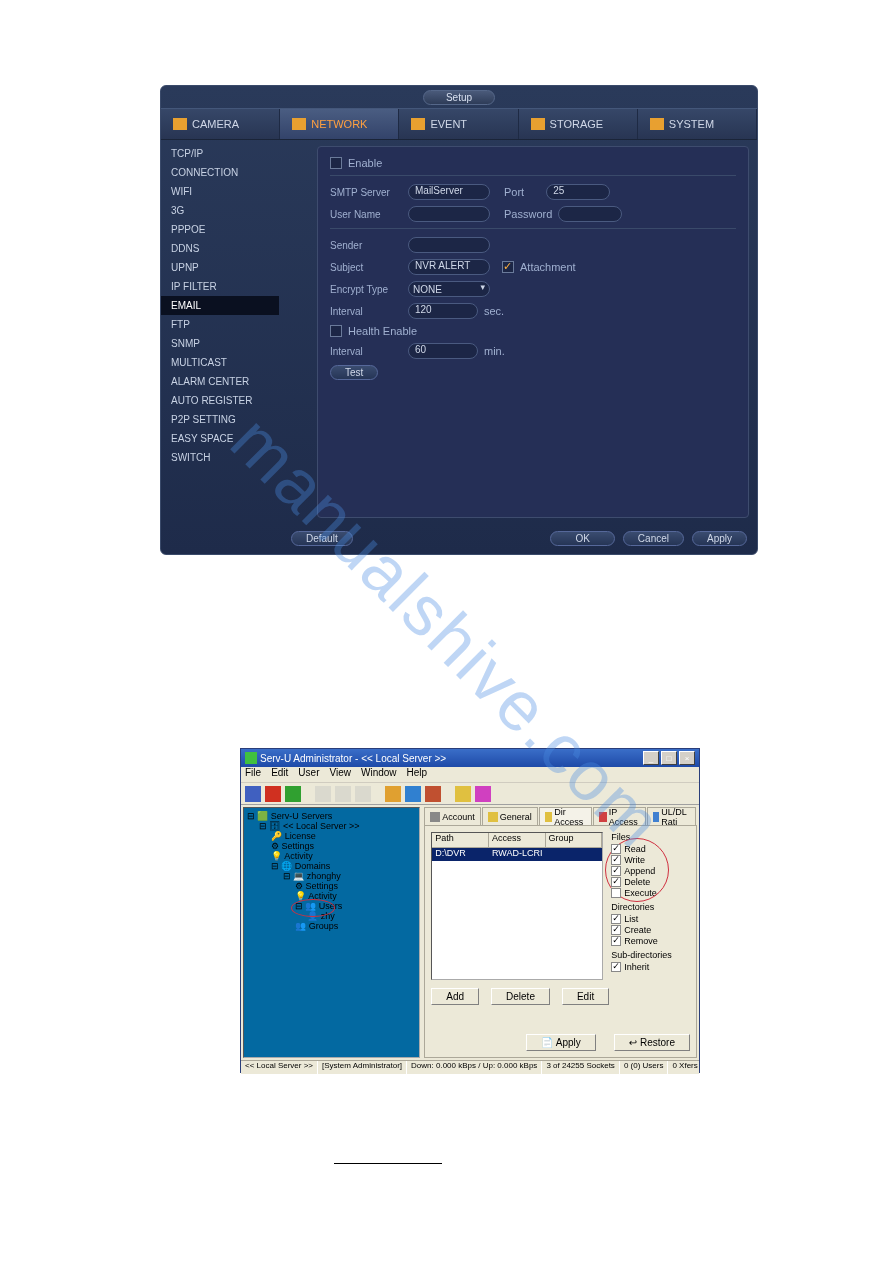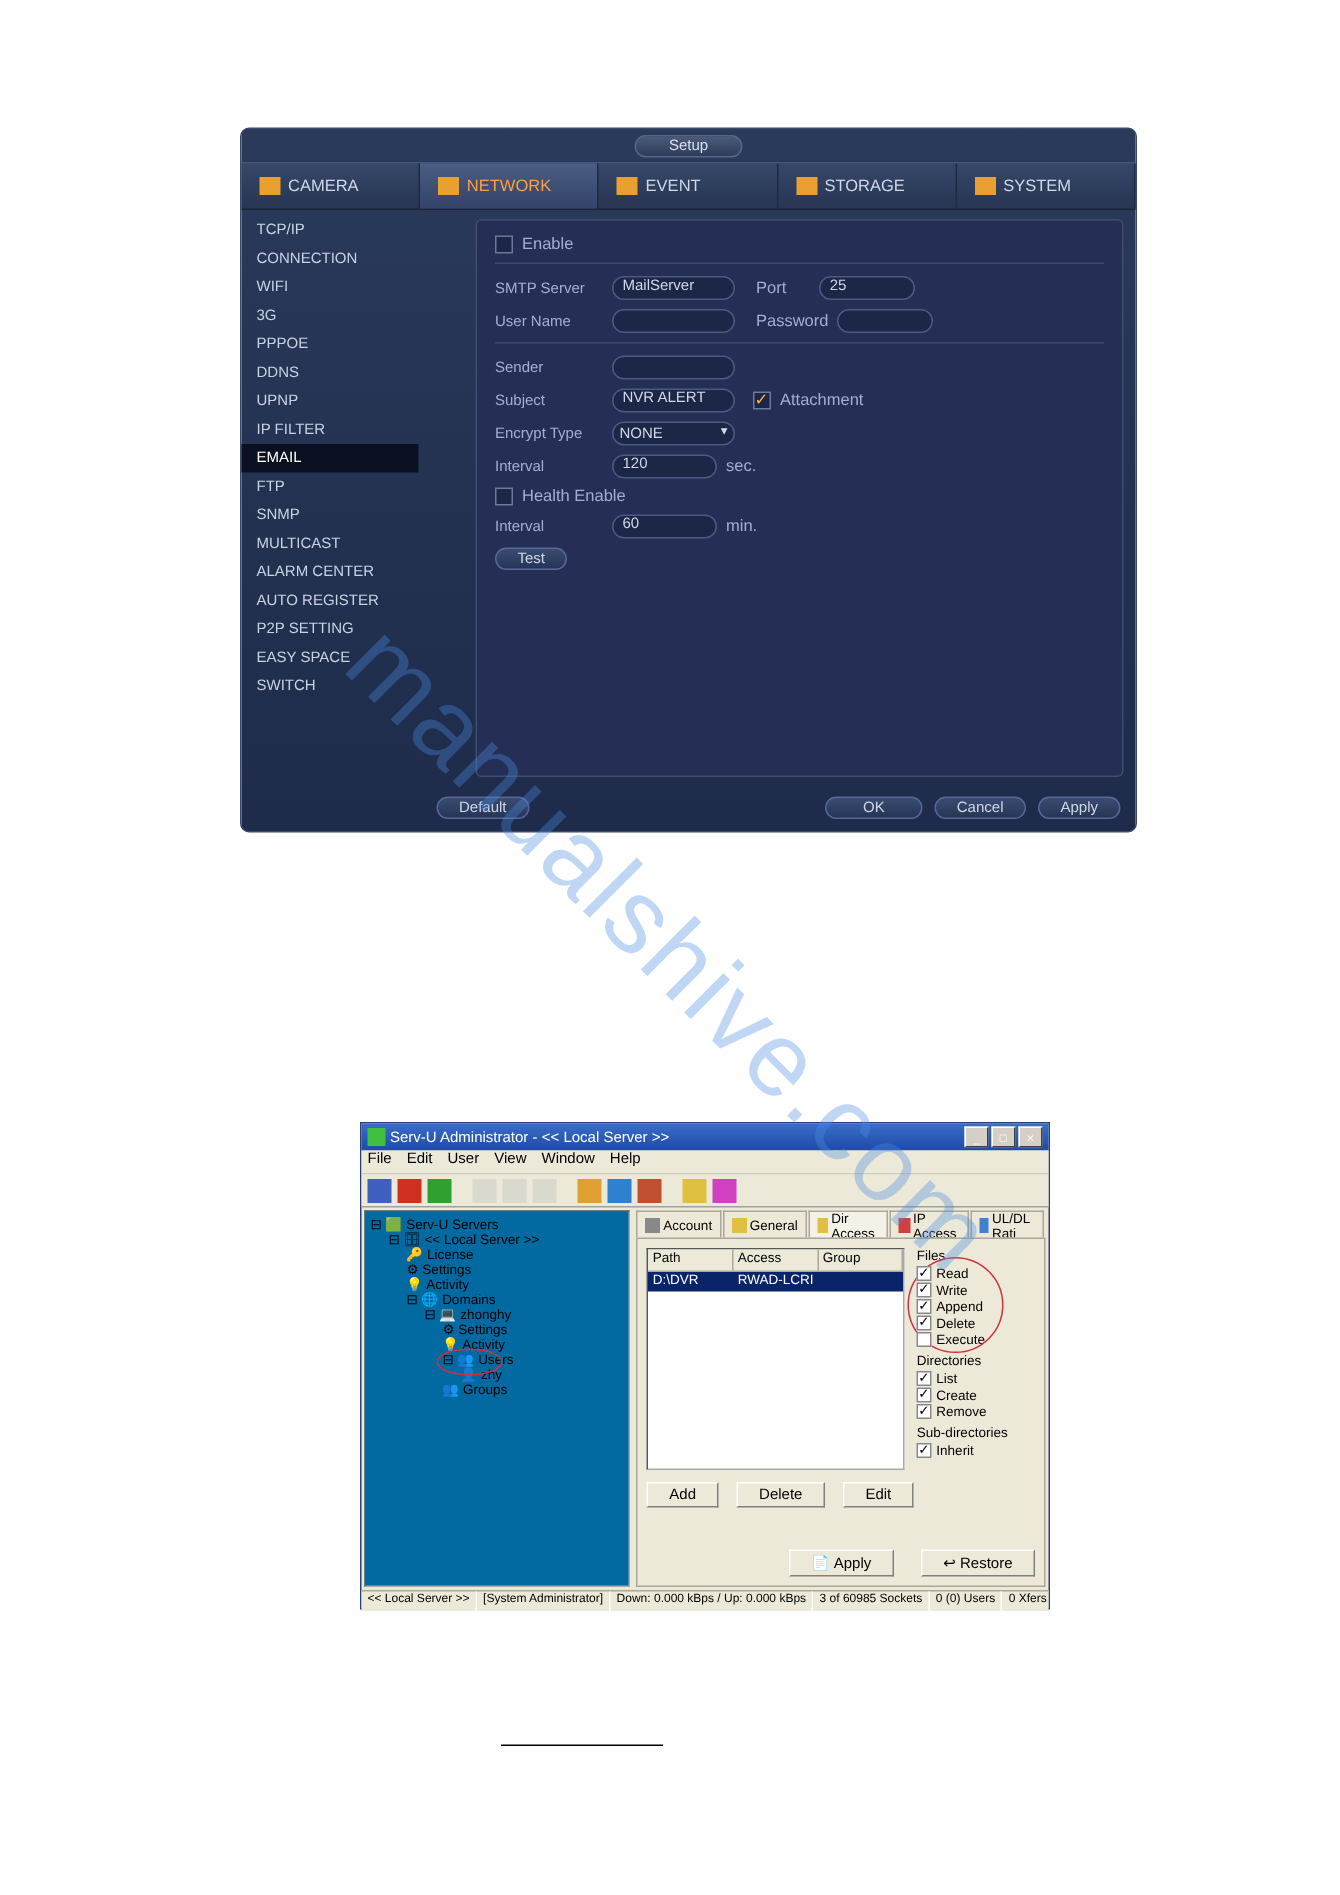--- a/index.html
+++ b/index.html
@@ -615,19 +615,19 @@
           <span class="winbtn2">📄 <span>Apply</span></span>
           <span class="winbtn2">↩ <span>Restore</span></span>
         </div>
       </div>
     </div>
   </div>
   <div class="servu-status">
     <div>&lt;&lt; Local Server &gt;&gt;</div>
     <div>[System Administrator]</div>
     <div style="flex:1">Down: 0.000 kBps / Up: 0.000 kBps</div>
-    <div>3 of 60985 Sockets</div>
+    <div>3 of 24255 Sockets</div>
     <div>0 (0) Users</div>
     <div>0 Xfers</div>
   </div>
 </div>
 
 <div class="page-rule"></div>
 
 </body></html>

